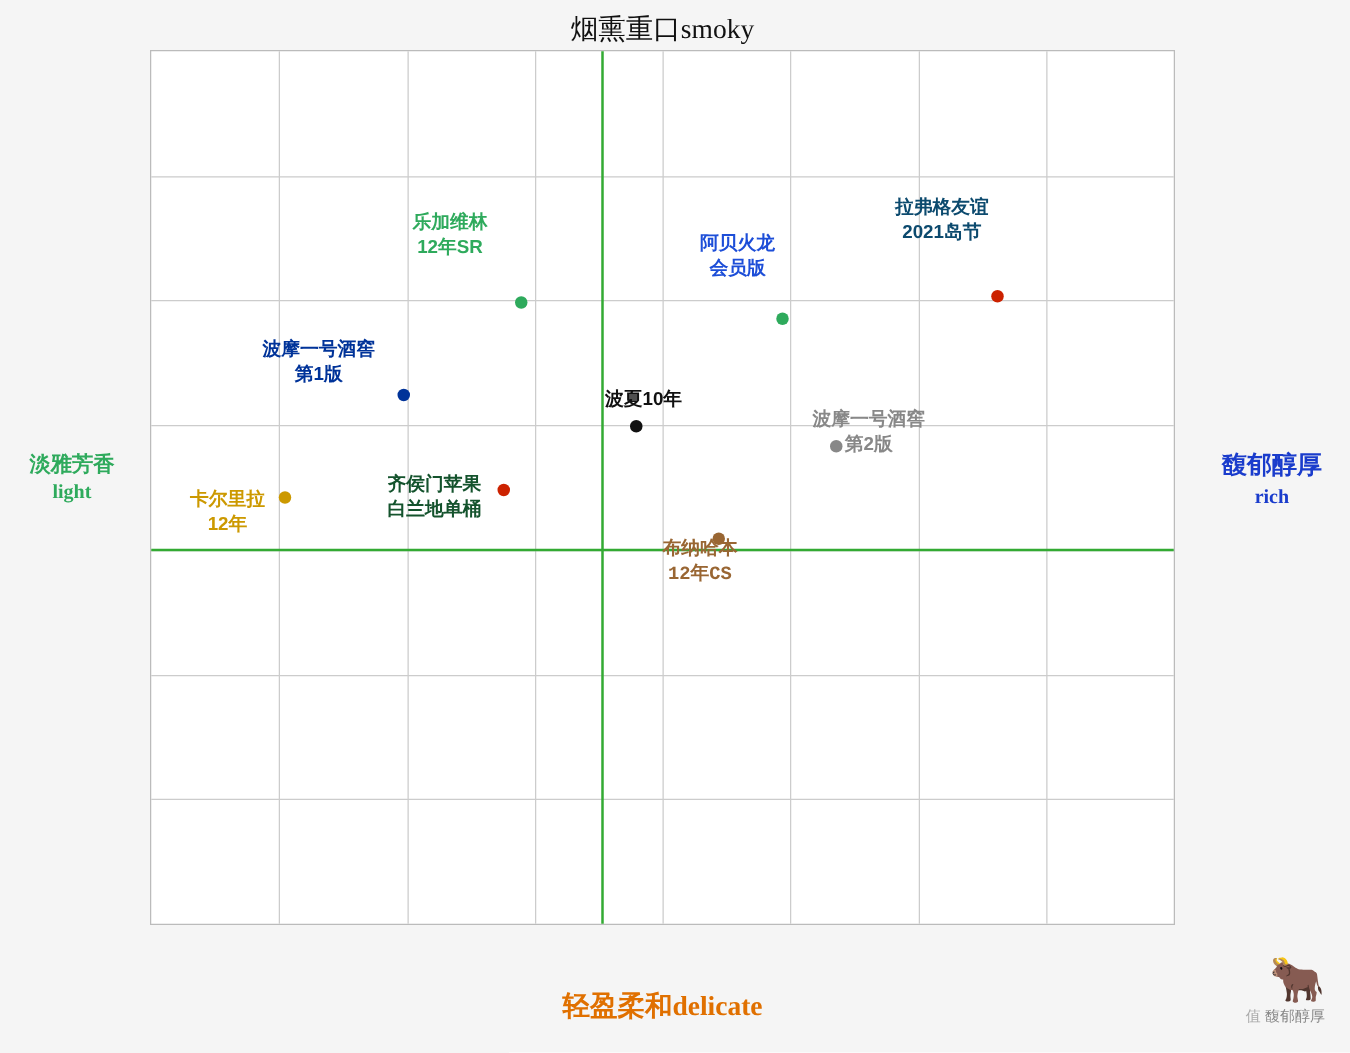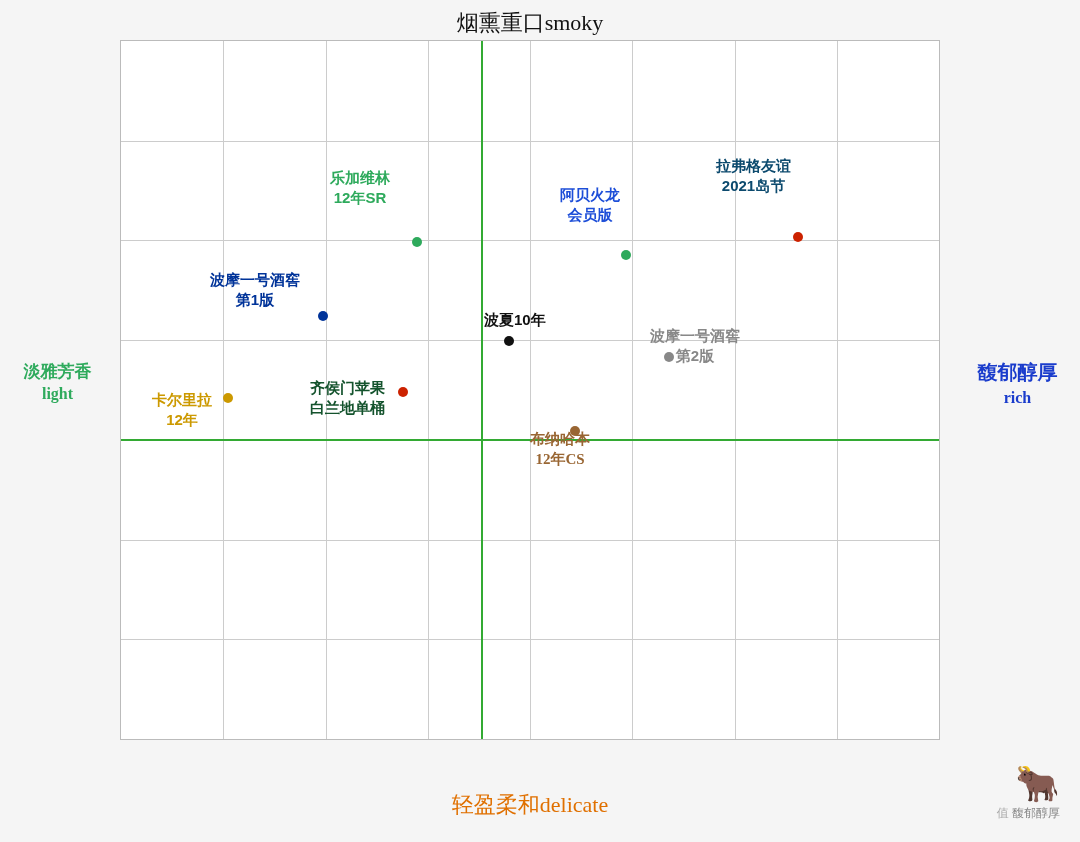--- a/index.html
+++ b/index.html
@@ -57,21 +57,21 @@
     
     .label-top {
       position: absolute;
       text-align: center;
       font-weight: normal;
       font-size: 22px;
     }
     .label-bottom {
       position: absolute;
       text-align: center;
-      font-weight: normal;
+      font-weight: bold;
       font-size: 22px;
     }
     .label-left {
       position: absolute;
       text-align: center;
       font-weight: bold;
       font-size: 18px;
       line-height: 1.3;
     }
     .label-right {
@@ -193,21 +193,21 @@
 <div class="data-label" style="color:#cc9900;left:152px;top:390px;font-family:sans-serif;">
   卡尔里拉<br>12年
 </div>
 
 <div class="data-point" style="width:10px;height:10px;background:#cc2200;left:398px;top:387px;"></div>
 <div class="data-label" style="color:#14532d;left:310px;top:378px;font-family:sans-serif;">
   齐侯门苹果<br>白兰地单桶
 </div>
 
 <div class="data-point" style="width:10px;height:10px;background:#996633;left:570px;top:426px;"></div>
-<div class="data-label" style="color:#996633;left:530px;top:430px;font-family:Liberation Serif, serif;">
+<div class="data-label" style="color:#996633;left:530px;top:430px;font-family:Liberation Mono, monospace;">
   布纳哈本<br>12年CS
 </div>
 
 <div id="logo">
   <div class="logo-bull">🐂</div>
   <div class="watermark">
     <span style="color:#aaa;">值</span>
     <span>馥郁醇厚</span>
   </div>
 </div>

